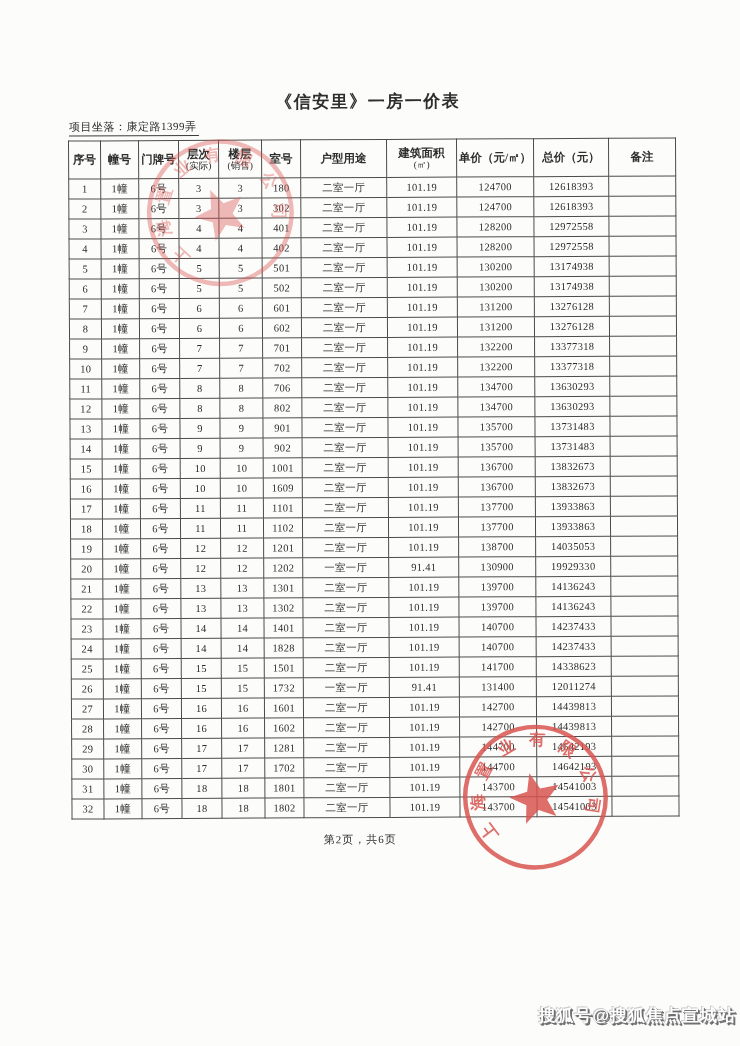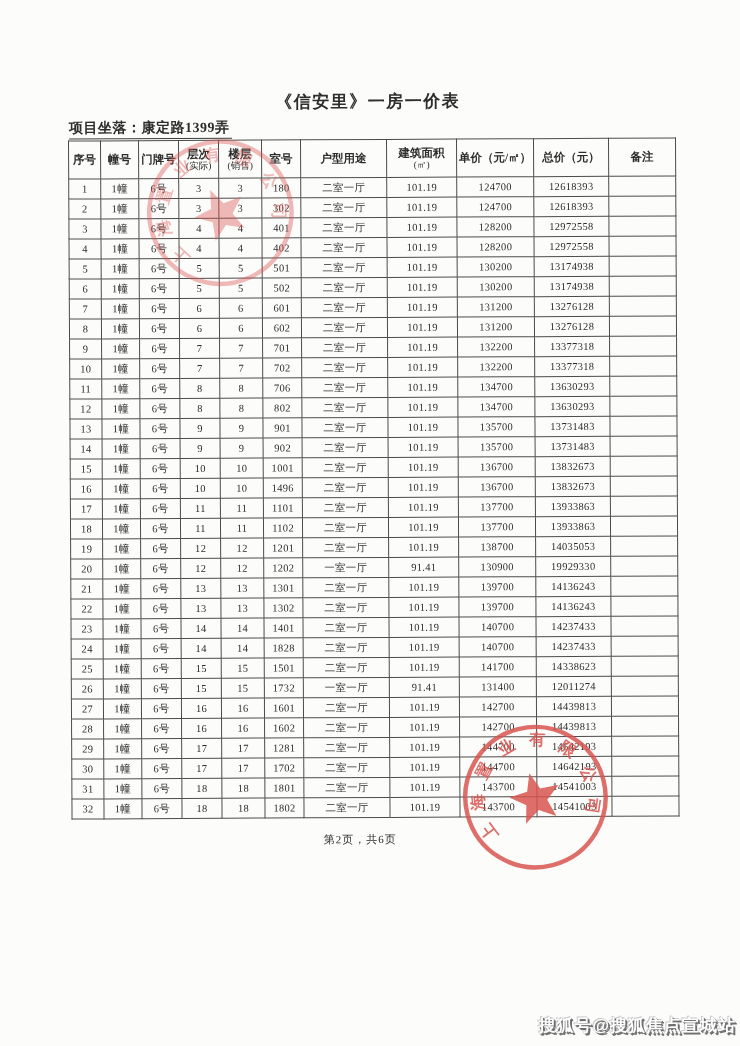--- a/index.html
+++ b/index.html
@@ -12,21 +12,21 @@
     font-family:"Liberation Serif","DejaVu Serif",serif;
     color:#2d2d2d;
   }
   .content{position:absolute;inset:0;transform:rotate(-0.3deg);transform-origin:50% 50%;}
   .doc-title{
     position:absolute;top:90px;left:0;width:100%;
     text-align:center;font-size:17px;font-weight:bold;letter-spacing:1.5px;
   }
   .location{
     position:absolute;top:118px;left:71px;
-    font-size:14px;font-weight:bold;letter-spacing:0.5px;
+    font-size:11px;font-weight:normal;letter-spacing:0.5px;
     border-bottom:1.2px solid #3c3c3c;padding:0 2px 1px 0;
   }
   table.price-table{
     position:absolute;top:139px;left:70px;width:607px;
     border-collapse:collapse;table-layout:fixed;
     border:1.6px solid #3f3f3f;
   }
   .price-table th,.price-table td{
     border:1px solid #4c4c4c;
     text-align:center;vertical-align:middle;
@@ -37,21 +37,21 @@
   .price-table td{height:19px;font-size:10.5px;letter-spacing:0.3px;}
   .page-footer{
     position:absolute;top:832px;left:55px;width:607px;
     text-align:center;font-size:11px;letter-spacing:1px;
   }
   .stamp{position:absolute;pointer-events:none;}
   .stamp svg{display:block;width:100%;height:100%;}
   .stamp-top{left:142px;top:132px;width:160px;height:160px;opacity:0.40;transform:rotate(-24deg);}
   .stamp-bottom{left:455px;top:719px;width:158px;height:158px;opacity:0.84;transform:rotate(-14deg);}
   .watermark{
-    position:absolute;right:4px;bottom:9px;
+    position:absolute;right:4px;bottom:19px;
     font-family:"Liberation Sans","DejaVu Sans",sans-serif;
     font-size:17px;font-weight:bold;letter-spacing:1px;
     color:#ffffff;
     text-shadow:2px 2px 0 #6f6f6f,1px 1px 0 #7d7d7d,-1px -1px 0 #c9c9c9,0 0 1px #9a9a9a;
   }
 </style>
 </head>
 <body>
 
 <div class="page">
@@ -310,21 +310,21 @@
             <td>136700</td>
             <td>13832673</td>
             <td></td>
           </tr>
           <tr>
             <td>16</td>
             <td>1幢</td>
             <td>6号</td>
             <td>10</td>
             <td>10</td>
-            <td>1496</td>
+            <td>1609</td>
             <td>二室一厅</td>
             <td>101.19</td>
             <td>136700</td>
             <td>13832673</td>
             <td></td>
           </tr>
           <tr>
             <td>17</td>
             <td>1幢</td>
             <td>6号</td>

